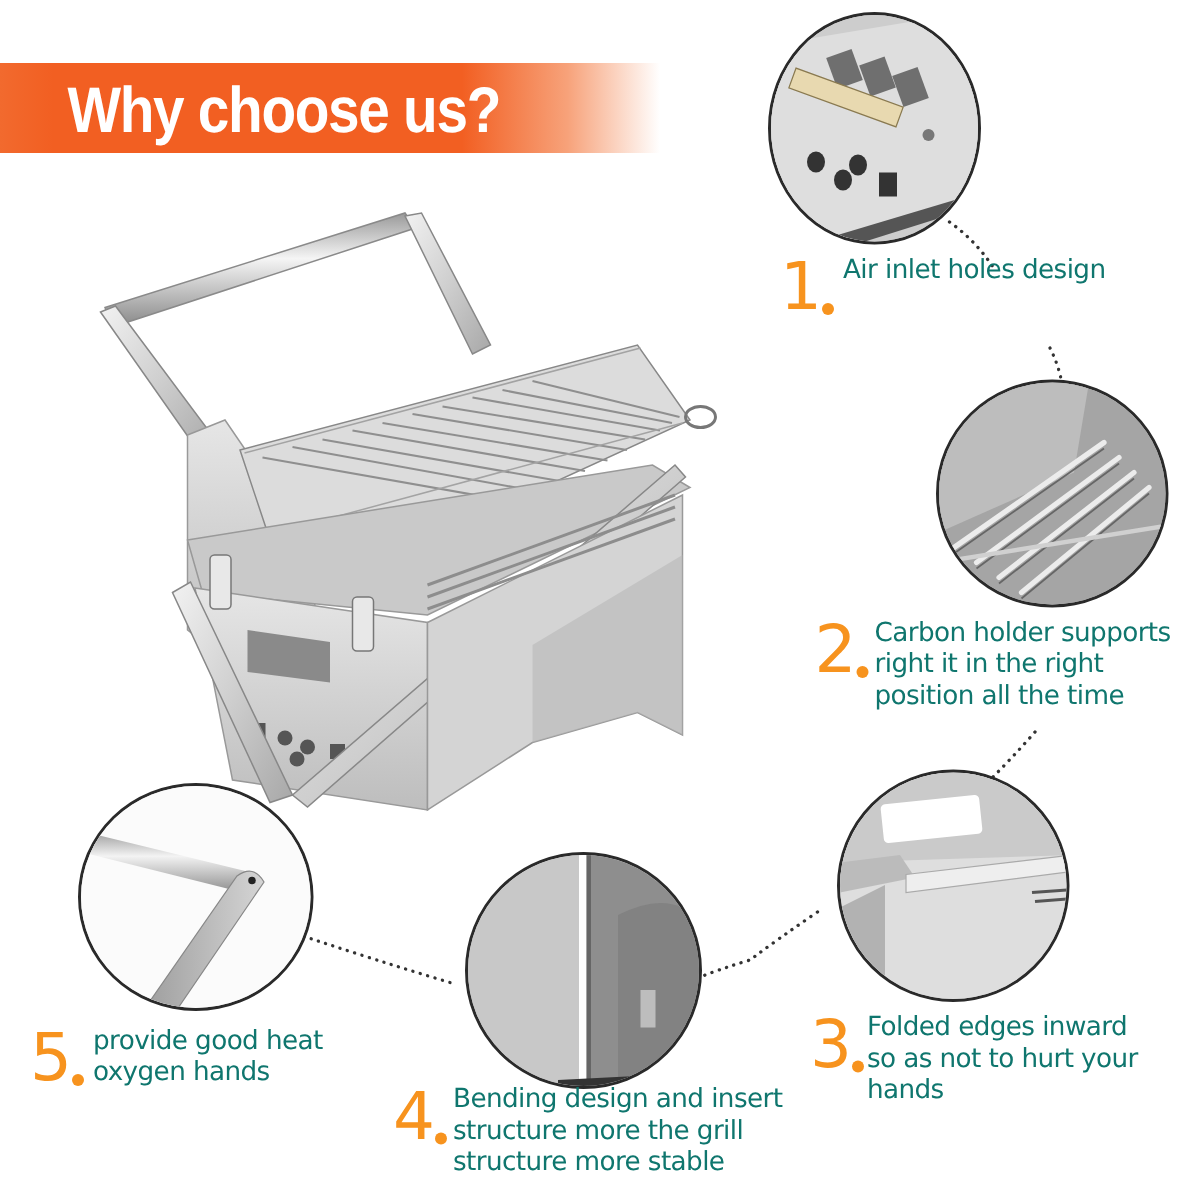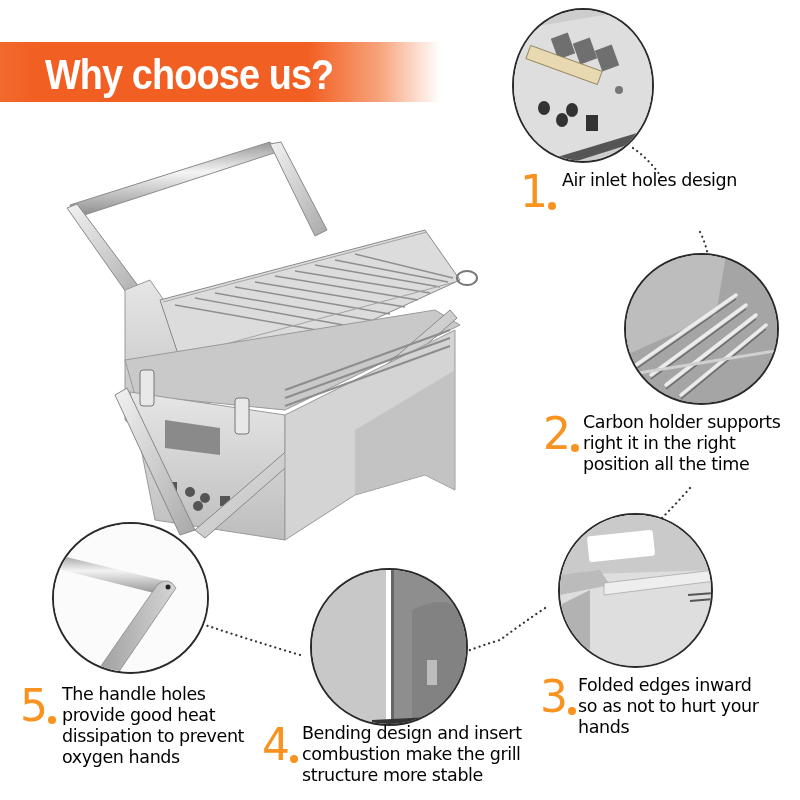--- a/index.html
+++ b/index.html
@@ -31,21 +31,21 @@
     .feature { position: absolute; display: flex; align-items: flex-start; }
     .feature .num {
       font-family: "DejaVu Sans", sans-serif; font-weight: normal; color: #f7931e;
       font-size: 44px; line-height: 44px; letter-spacing: -2px;
     }
     .feature .dot {
       display: inline-block; width: 8px; height: 8px; border-radius: 50%; background: #f7931e;
       margin-top: 32px; margin-left: 2px; margin-right: 6px;
     }
     .feature .text {
-      font-family: "DejaVu Sans", sans-serif; font-size: 17.5px; line-height: 21px; color: #000000;
+      font-family: "DejaVu Sans", sans-serif; font-size: 17.5px; line-height: 21px; color: #0f766e;
       letter-spacing: -0.4px;
     }
     .feature .text span { display: block; white-space: nowrap; }
   </style>
 </head>
 <body>
 
 <div class="header-banner"></div>
 <div class="header-title">Why choose us?</div>
 
@@ -247,27 +247,25 @@
     <span>so as not to hurt your</span>
     <span>hands</span>
   </div>
 </div>
 
 <div class="feature" style="left:262px; top:723px;">
   <span class="num">4</span>
   <span class="dot" style="margin-right:4px;"></span>
   <div class="text">
     <span>Bending design and insert</span>
-    <span>combustion make the grill</span>
+    <span>structure more the grill</span>
     <span>structure more stable</span>
   </div>
 </div>
 
 <div class="feature" style="left:20px; top:684px;">
   <span class="num">5</span>
   <span class="dot" style="margin-right:6px;"></span>
   <div class="text">
-    <span>The handle holes</span>
     <span>provide good heat</span>
-    <span>dissipation to prevent</span>
     <span>oxygen hands</span>
   </div>
 </div>
 
 </body></html>

